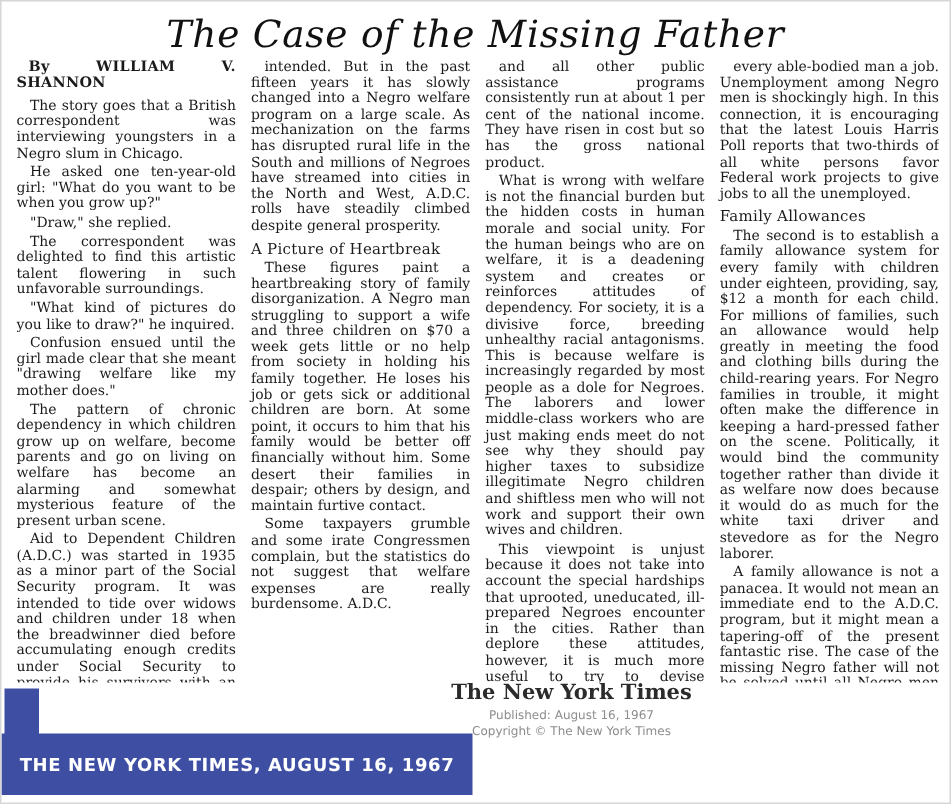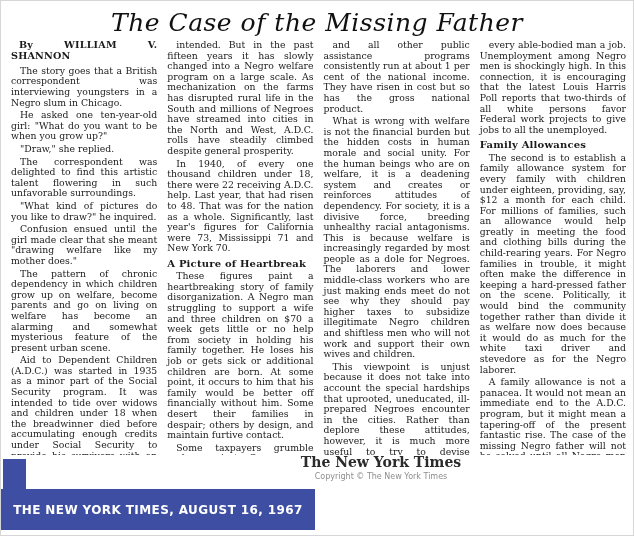--- a/index.html
+++ b/index.html
@@ -48,21 +48,21 @@
   .col p.byline {
     margin: 0 0 4px 0;
     text-indent: 8px;
     font-weight: bold;
     font-size: 9.6px;
     letter-spacing: 0.2px;
   }
   .col h3.h {
     margin: 4px 0 2px 0;
     font-size: 10px;
-    font-weight: bold;
+    font-weight: normal;
     text-align: left;
     letter-spacing: 0.2px;
   }
   .footer {
     position: absolute;
     top: 453px;
     left: 285px;
     width: 190px;
     text-align: center;
   }
@@ -121,40 +121,40 @@
         <p class="p">He asked one ten-year-old girl: "What do you want to be when you grow up?"</p>
         <p class="p">"Draw," she replied.</p>
         <p class="p">The correspondent was delighted to find this artistic talent flowering in such unfavorable surroundings.</p>
         <p class="p">"What kind of pictures do you like to draw?" he inquired.</p>
         <p class="p">Confusion ensued until the girl made clear that she meant "drawing welfare like my mother does."</p>
         <p class="p">The pattern of chronic dependency in which children grow up on welfare, become parents and go on living on welfare has become an alarming and somewhat mysterious feature of the present urban scene.</p>
         <p class="p">Aid to Dependent Children (A.D.C.) was started in 1935 as a minor part of the Social Security program. It was intended to tide over widows and children under 18 when the breadwinner died before accumulating enough credits under Social Security to provide his survivors with an adequate monthly pension. Families in which the father had deserted were included under the program.</p>
       </div>
     <div class="col">
         <p class="p">intended. But in the past fifteen years it has slowly changed into a Negro welfare program on a large scale. As mechanization on the farms has disrupted rural life in the South and millions of Negroes have streamed into cities in the North and West, A.D.C. rolls have steadily climbed despite general prosperity.</p>
-        <p class="p">In 1940, of every one thousand children under 18, there were 22 receiving A.D.C. help. Last year, that had risen to 48. That was for the nation as a whole. Significantly, last year's figures for California were 73, Mississippi 71 and New York 70.</p>
         <h3 class="h">A Picture of Heartbreak</h3>
         <p class="p">These figures paint a heartbreaking story of family disorganization. A Negro man struggling to support a wife and three children on $70 a week gets little or no help from society in holding his family together. He loses his job or gets sick or additional children are born. At some point, it occurs to him that his family would be better off financially without him. Some desert their families in despair; others by design, and maintain furtive contact.</p>
         <p class="p">Some taxpayers grumble and some irate Congressmen complain, but the statistics do not suggest that welfare expenses are really burdensome. A.D.C.</p>
       </div>
     <div class="col">
         <p class="p">and all other public assistance programs consistently run at about 1 per cent of the national income. They have risen in cost but so has the gross national product.</p>
         <p class="p">What is wrong with welfare is not the financial burden but the hidden costs in human morale and social unity. For the human beings who are on welfare, it is a deadening system and creates or reinforces attitudes of dependency. For society, it is a divisive force, breeding unhealthy racial antagonisms. This is because welfare is increasingly regarded by most people as a dole for Negroes. The laborers and lower middle-class workers who are just making ends meet do not see why they should pay higher taxes to subsidize illegitimate Negro children and shiftless men who will not work and support their own wives and children.</p>
         <p class="p">This viewpoint is unjust because it does not take into account the special hardships that uprooted, uneducated, ill-prepared Negroes encounter in the cities. Rather than deplore these attitudes, however, it is much more useful to try to devise constructive programs. Two suggest themselves.</p>
       </div>
     <div class="col">
         <p class="p">every able-bodied man a job. Unemployment among Negro men is shockingly high. In this connection, it is encouraging that the latest Louis Harris Poll reports that two-thirds of all white persons favor Federal work projects to give jobs to all the unemployed.</p>
         <h3 class="h">Family Allowances</h3>
         <p class="p">The second is to establish a family allowance system for every family with children under eighteen, providing, say, $12 a month for each child. For millions of families, such an allowance would help greatly in meeting the food and clothing bills during the child-rearing years. For Negro families in trouble, it might often make the difference in keeping a hard-pressed father on the scene. Politically, it would bind the community together rather than divide it as welfare now does because it would do as much for the white taxi driver and stevedore as for the Negro laborer.</p>
         <p class="p">A family allowance is not a panacea. It would not mean an immediate end to the A.D.C. program, but it might mean a tapering-off of the present fantastic rise. The case of the missing Negro father will not be solved until all Negro men get jobs and get help in fulfilling their family responsibilities.</p>
       </div>
   </div>
 
   <div class="footer">
     <div class="logo">The New York Times</div>
+    <div class="pub">Published: August 16, 1967</div>
     <div class="copy">Copyright © The New York Times</div>
   </div>
 
   <div class="tab" style="background: rgb(62, 79, 163);"></div>
 
   <div class="banner" style="background: rgb(62, 79, 163);">
     <span>THE NEW YORK TIMES, AUGUST 16, 1967</span>
   </div>
 
 </div>

